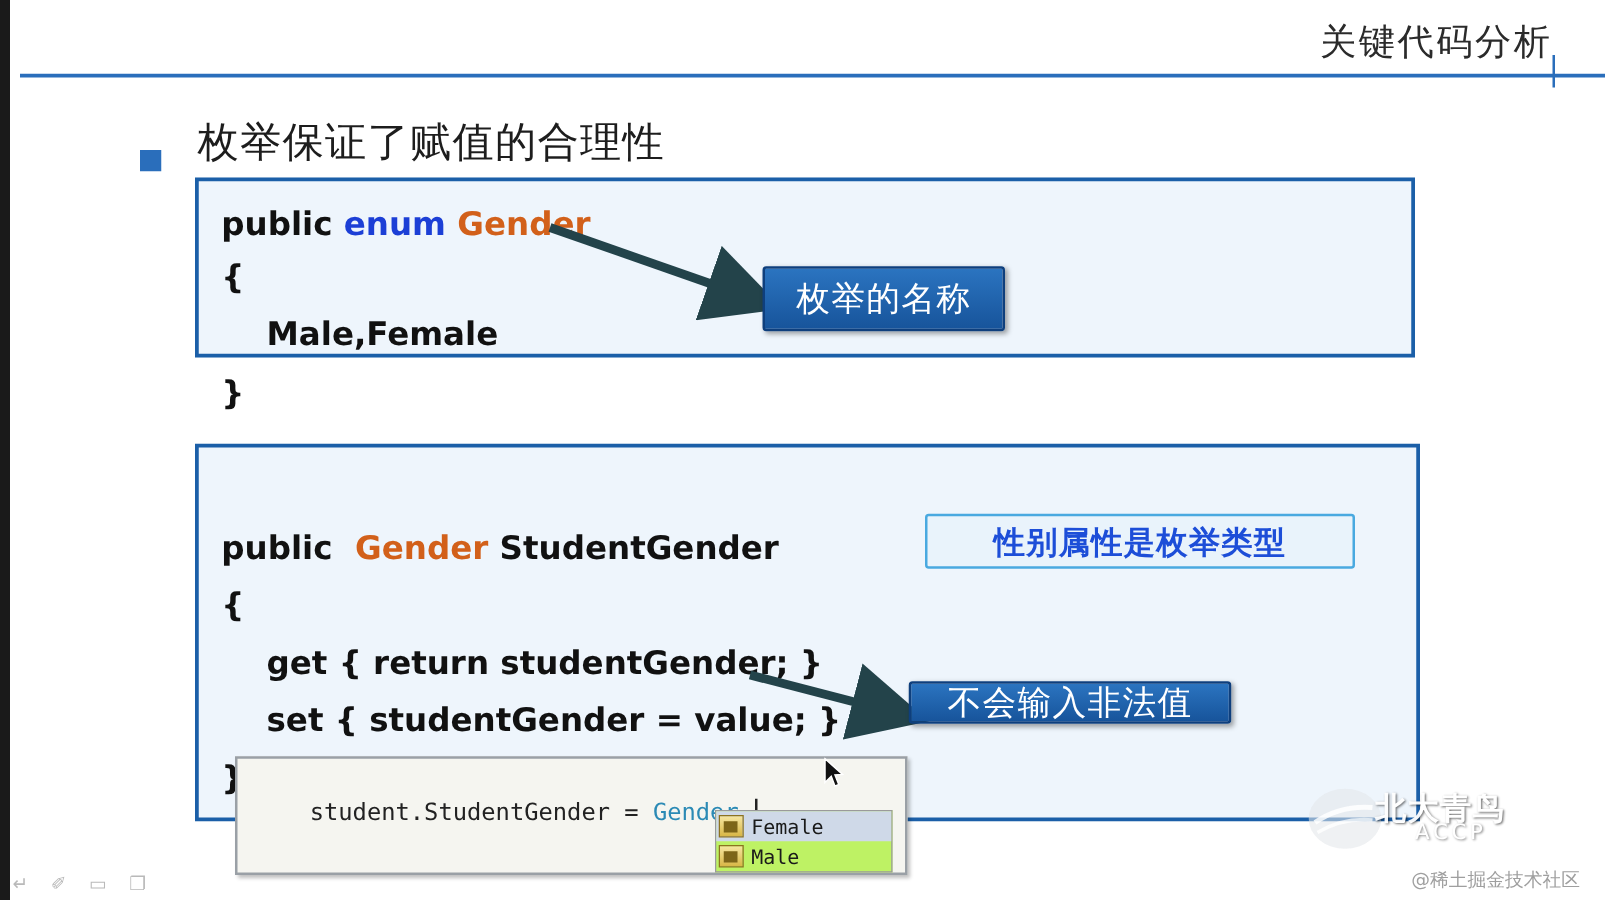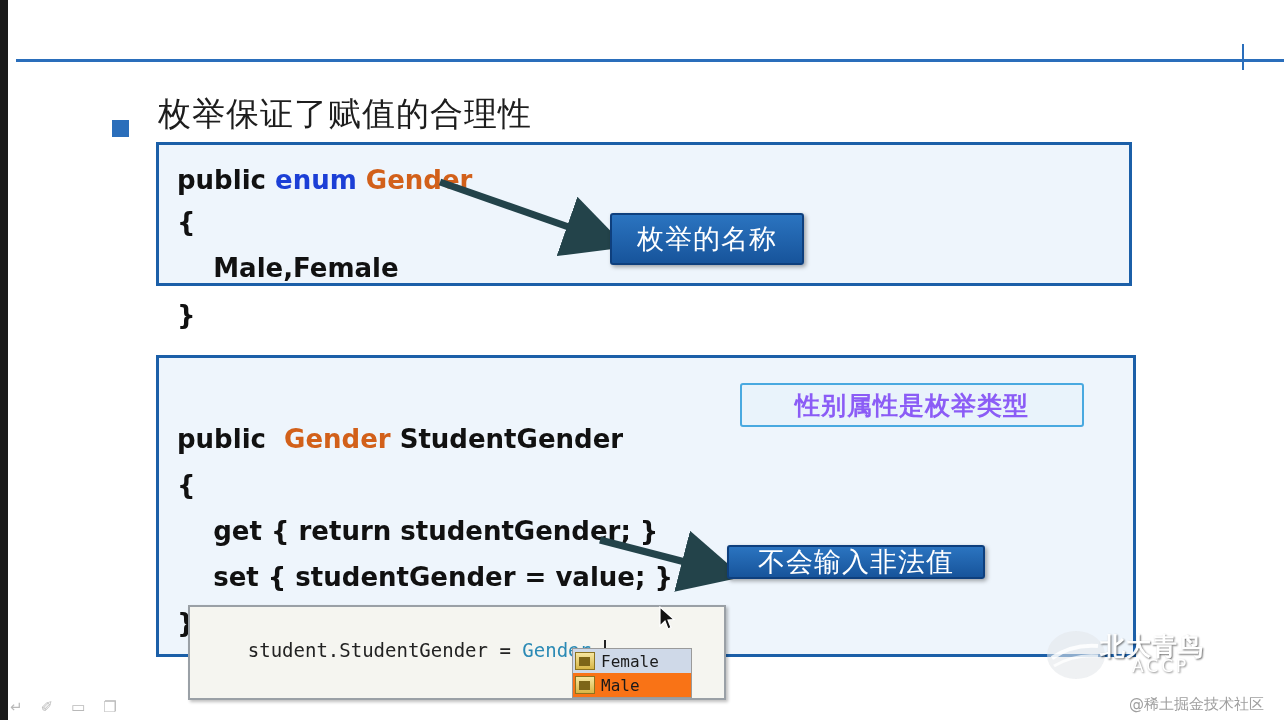--- a/index.html
+++ b/index.html
@@ -83,22 +83,23 @@
     border-radius: 3px;
   }
   .callout-blue {
     background: linear-gradient(#2b74c0, #17549b);
     border: 2px solid #0e3f7d;
     box-shadow: 2px 2px 4px rgba(0,0,0,0.35);
   }
   .callout-light {
     background: #e9f3fb;
     border: 2px solid #49a9e0;
-    color: #8b5cf6;
+    color: #1d4ed8;
     font-weight: 600;
+    margin-top: 28px;
   }
   #callout1 { left: 610px; top: 213px; width: 194px; height: 52px; }
   #callout2 { left: 740px; top: 383px; width: 344px; height: 44px; font-size: 25px; }
   #callout3 { left: 727px; top: 545px; width: 258px; height: 34px; }
 
   
   .arrow-svg { position: absolute; left: 0; top: 0; width: 1284px; height: 720px; pointer-events: none; }
 
   
   .ide-popup {
@@ -111,23 +112,23 @@
     position: absolute; left: 12px; top: 10px;
     font-family: "DejaVu Sans Mono", monospace;
     font-size: 19px; color: #222222; white-space: pre;
   }
   .ide-code .type { color: #2b8ab5; }
   .caret {
     display: inline-block; width: 2px; height: 20px; background: #222;
     vertical-align: -3px; margin-left: 2px;
   }
   .ide-list {
-    position: absolute; left: 382px; top: 41px; width: 120px; height: 50px;
+    position: absolute; left: 382px; top: 41px; width: 142px; height: 50px;
     border: 1px solid #9a9a9a;
-    background: #f97316;
+    background: #bef264;
   }
   .ide-item {
     display: flex; align-items: center; height: 24px;
     font-family: "DejaVu Sans Mono", monospace;
     font-size: 16px; color: #1a1a1a; padding-left: 2px;
   }
   .ide-item.sel { background: #cfd9e8; }
   .ide-ico {
     width: 20px; height: 18px; margin-right: 6px; flex: 0 0 auto;
     background: linear-gradient(#f6e6a0, #d8b646);
@@ -174,20 +175,21 @@
   }
   
   .cursor { position: absolute; left: 659px; top: 606px; width: 18px; height: 26px; }
 </style>
 </head>
 <body>
 
 <div class="left-rail"></div>
 
 <div class="header">
+  <div class="header-title">关键代码分析</div>
   <div class="header-rule"></div>
   <div class="header-tick"></div>
 </div>
 
 <div class="bullet-row">
   <div class="bullet-square"></div>
   <div class="bullet-text">枚举保证了赋值的合理性</div>
 </div>
 
 <div class="code-box box1">

